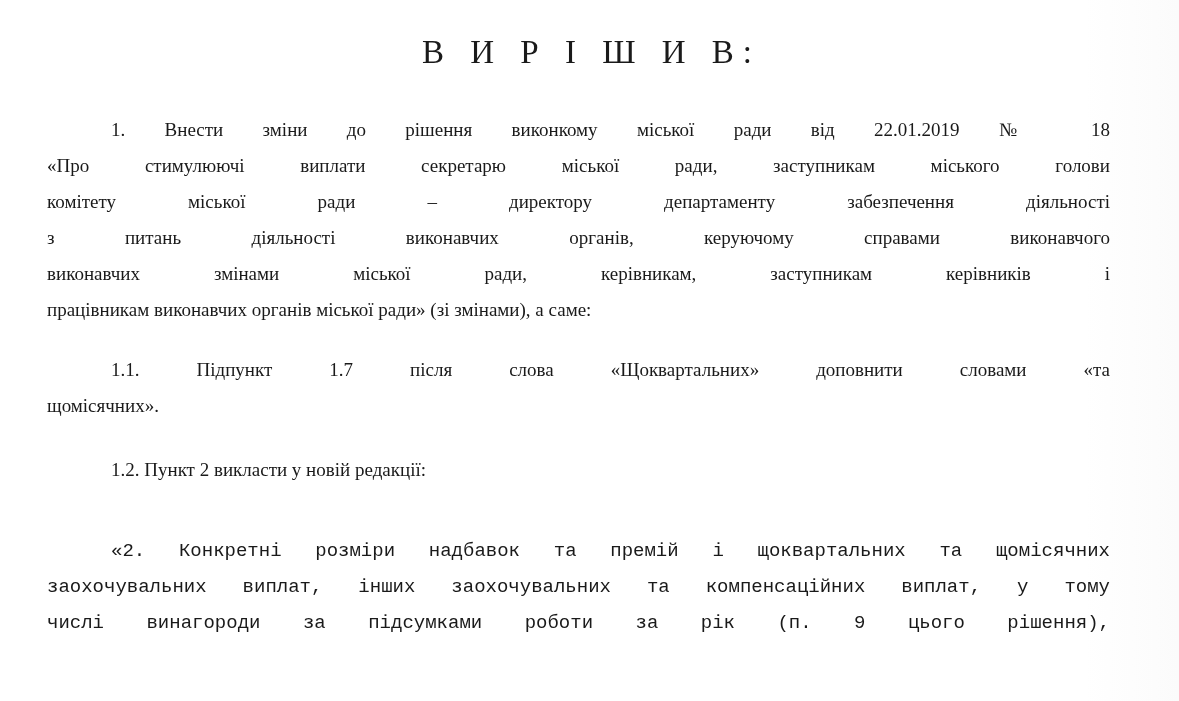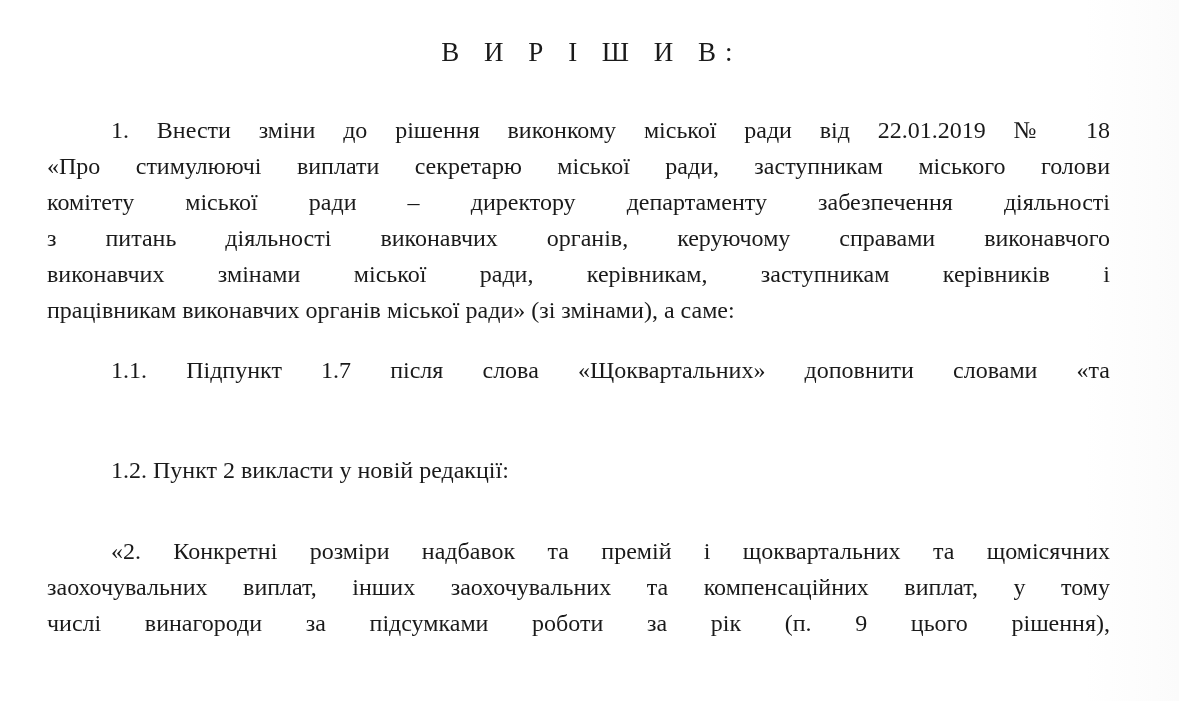--- a/index.html
+++ b/index.html
@@ -22,70 +22,71 @@
       width: 1179px;
       height: 701px;
       background: linear-gradient(to right, #ffffff 0%, #ffffff 92%, #fbfbfb 100%);
     }
     .title {
       position: absolute;
       top: 32px;
       left: 0;
       width: 1179px;
       text-align: center;
-      font-size: 27px;
+      font-size: 33px;
       letter-spacing: 9px;
       line-height: 40px;
       padding-left: 4px;
       box-sizing: border-box;
     }
     .block {
       position: absolute;
       left: 47px;
       width: 1063px;
-      font-size: 24px;
+      font-size: 19px;
       line-height: 36px;
     }
     .line {
       display: block;
       height: 36px;
       white-space: nowrap;
       text-align: justify;
       text-align-last: justify;
     }
     .line.last {
       text-align-last: left;
     }
     .line.indent {
       padding-left: 64px;
       box-sizing: border-box;
     }
     #para1 { top: 112px; }
     #para11 { top: 352px; }
     #para12 { top: 452px; }
-    #para2 { top: 533px; }
+    #para2 { top: 533px; font-family: Liberation Mono, monospace; }
   </style>
 </head>
 <body>
 
 <div class="page">
 
   <div class="title">В И Р І Ш И В:</div>
 
   <div class="block" id="para1">
     <span class="line indent" style="white-space: normal; overflow: hidden;">1. Внести зміни до рішення виконкому міської ради від 22.01.2019 № 18</span>
     <span class="line" style="white-space: normal; overflow: hidden;">«Про стимулюючі виплати секретарю міської ради, заступникам міського голови</span>
     <span class="line" style="white-space: normal; overflow: hidden;">комітету міської ради – директору департаменту забезпечення діяльності</span>
     <span class="line" style="white-space: normal; overflow: hidden;">з питань діяльності виконавчих органів, керуючому справами виконавчого</span>
     <span class="line" style="white-space: normal; overflow: hidden;">виконавчих змінами міської ради, керівникам, заступникам керівників і</span>
     <span class="line last">працівникам виконавчих органів міської ради» (зі змінами), а саме:</span>
   </div>
 
   <div class="block" id="para11">
     <span class="line indent" style="white-space: normal; overflow: hidden;">1.1. Підпункт 1.7 після слова «Щоквартальних» доповнити словами «та</span>
+    <span class="line last">щомісячних».</span>
   </div>
 
   <div class="block" id="para12">
     <span class="line indent last">1.2. Пункт 2 викласти у новій редакції:</span>
   </div>
 
   <div class="block" id="para2">
     <span class="line indent" style="white-space: normal; overflow: hidden;">«2. Конкретні розміри надбавок та премій і щоквартальних та щомісячних</span>
     <span class="line" style="white-space: normal; overflow: hidden;">заохочувальних виплат, інших заохочувальних та компенсаційних виплат, у тому</span>
     <span class="line" style="white-space: normal; overflow: hidden;">числі винагороди за підсумками роботи за рік (п. 9 цього рішення),</span>

